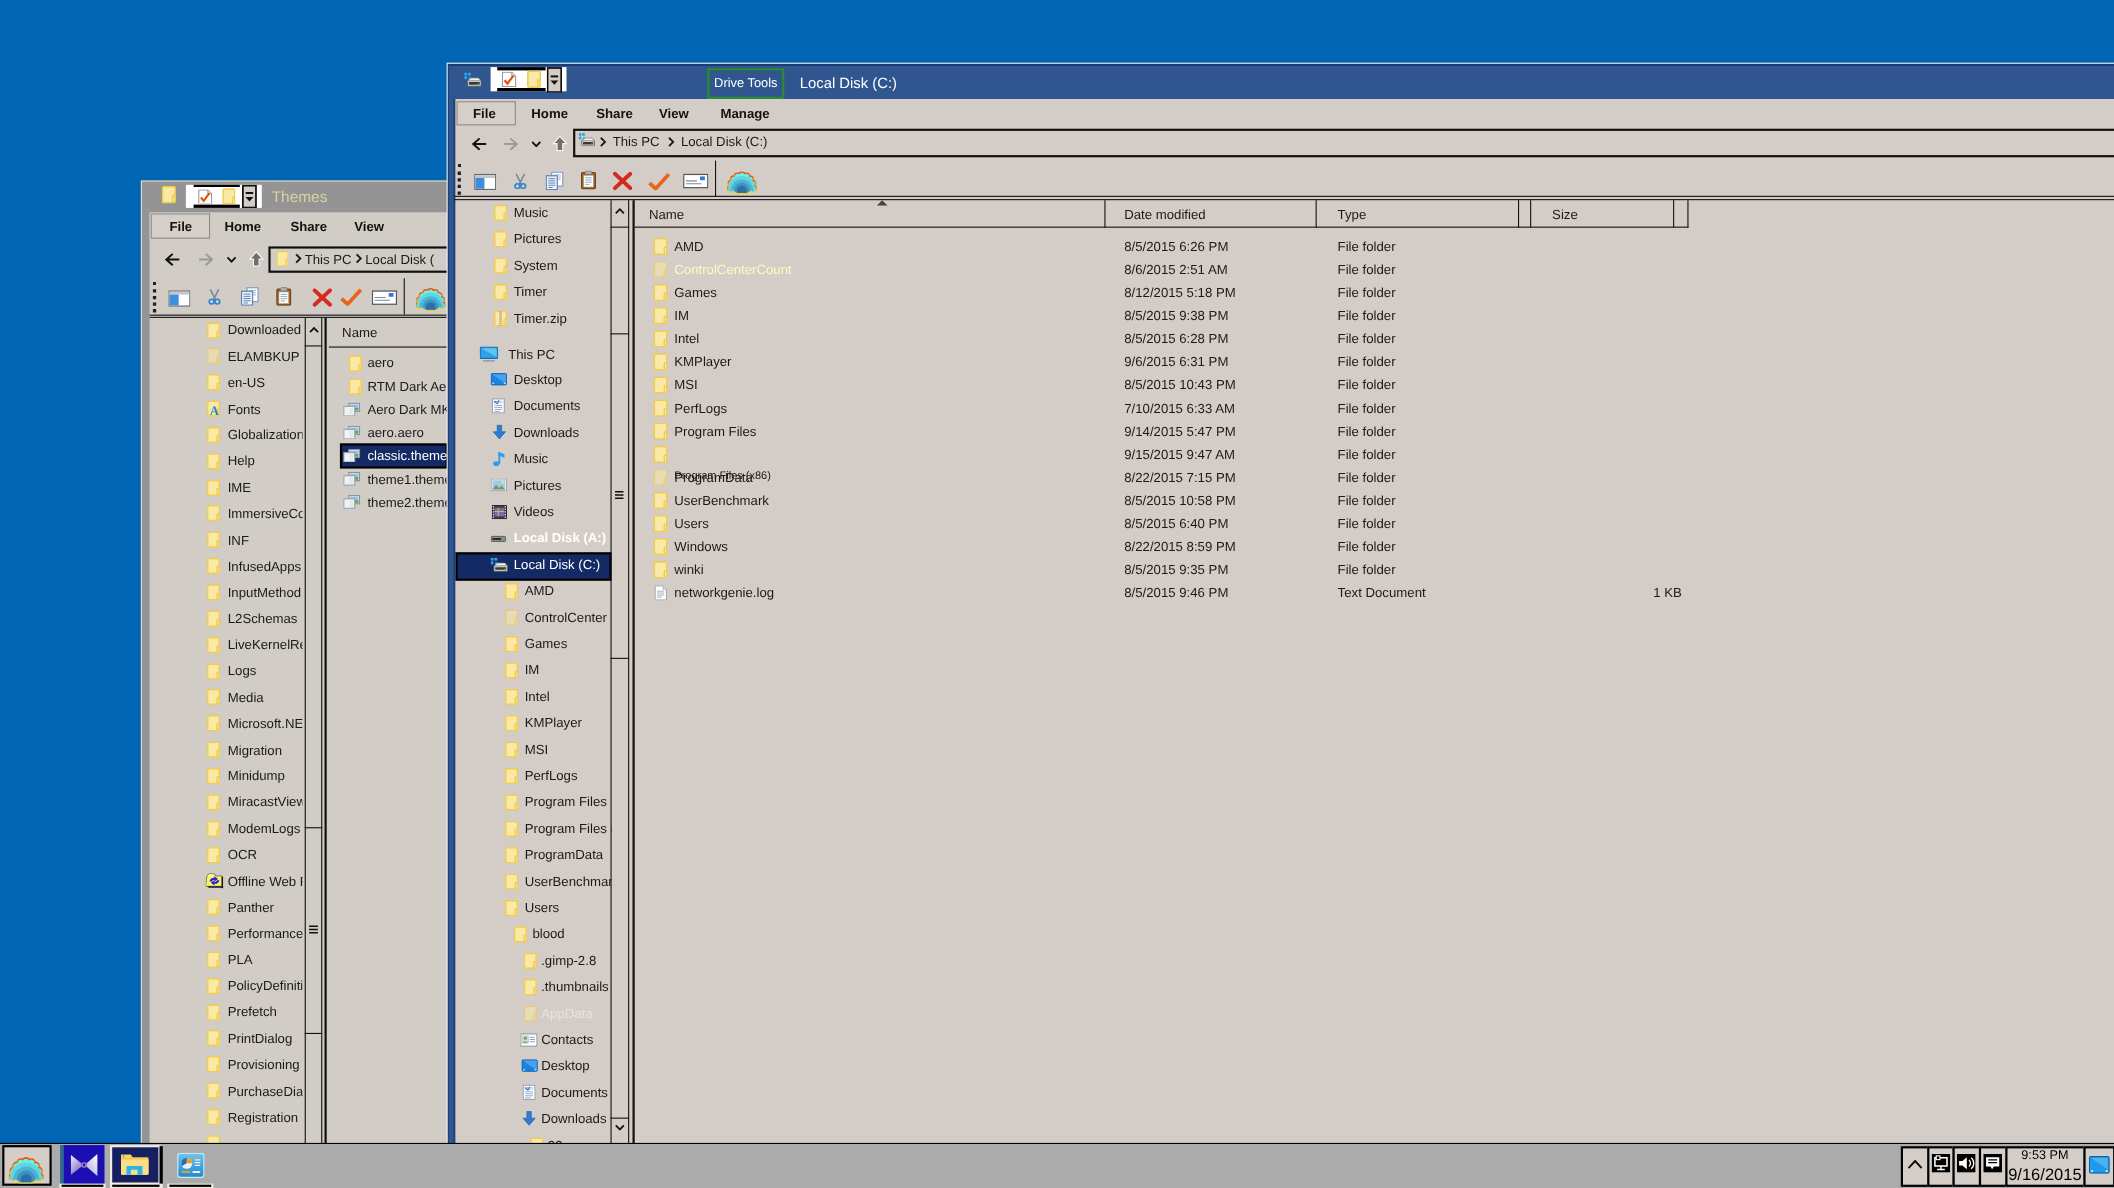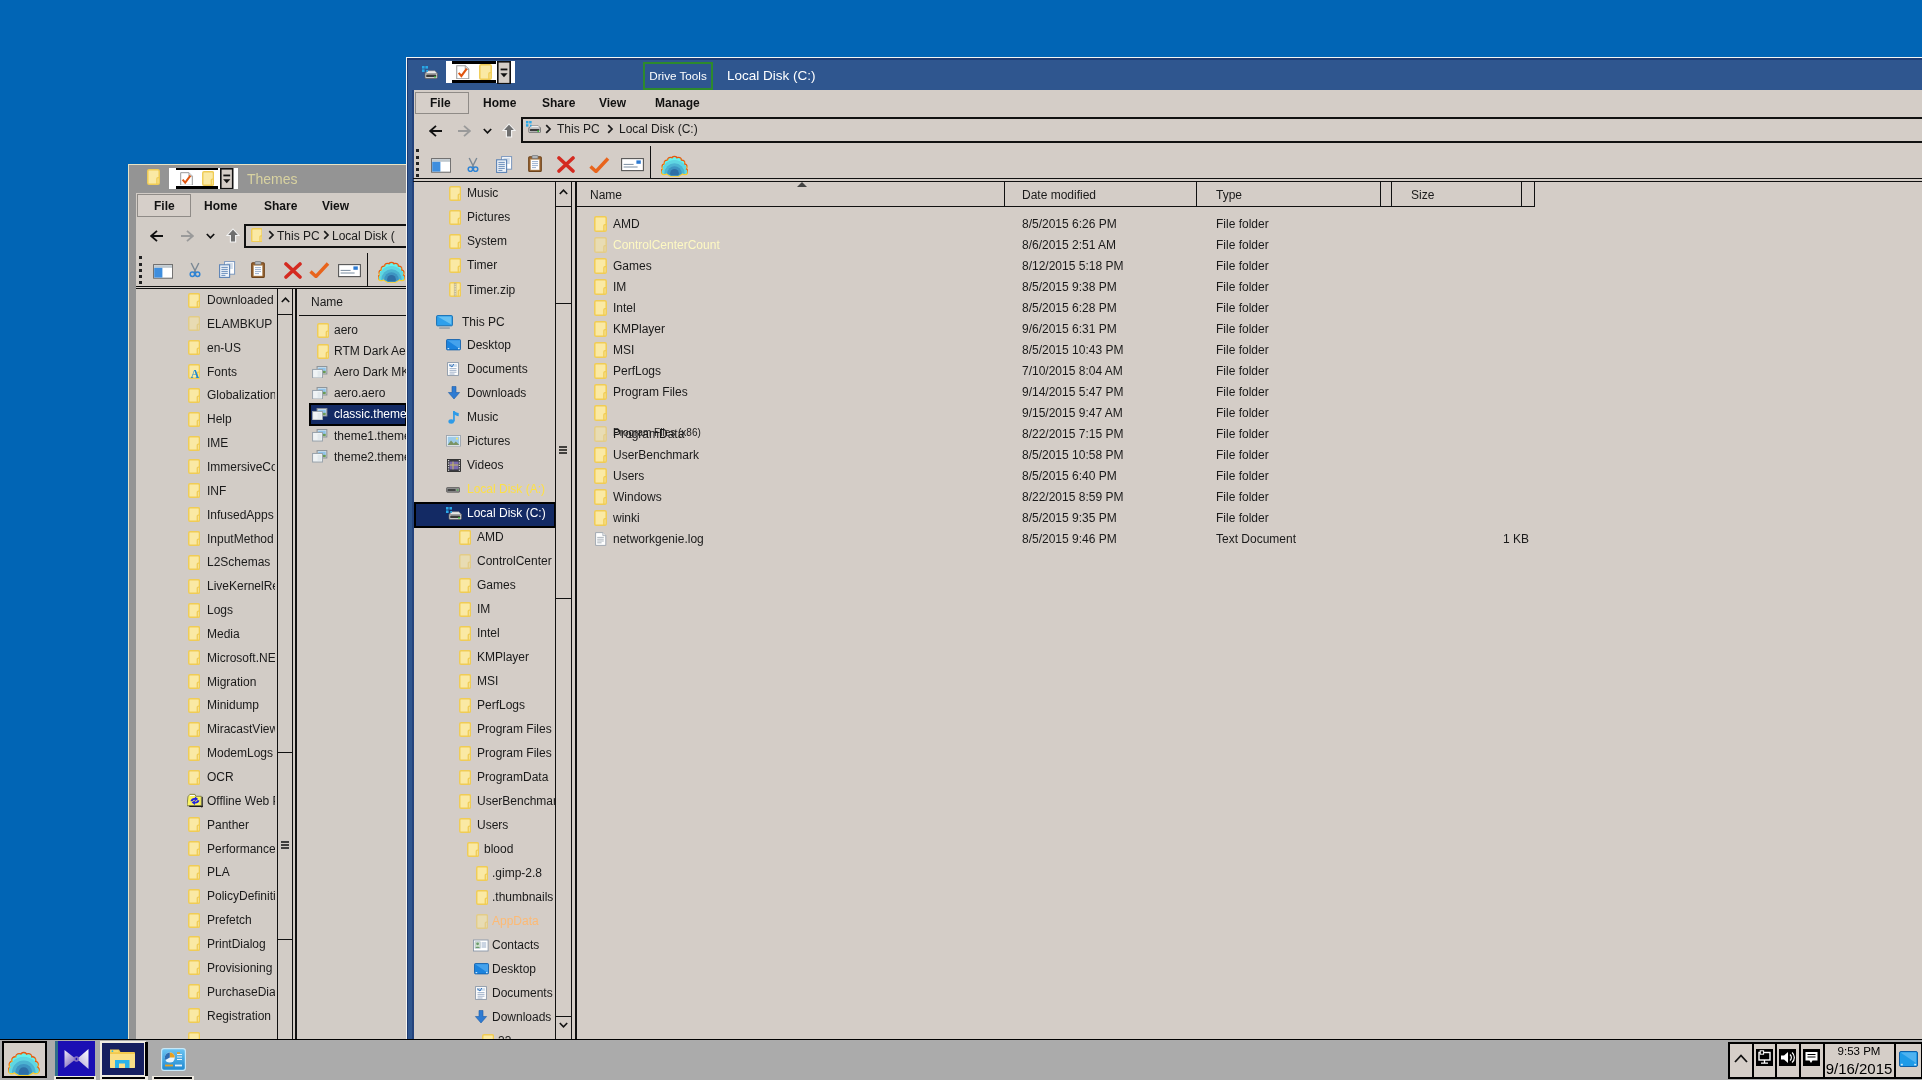--- a/index.html
+++ b/index.html
@@ -710,21 +710,21 @@
       <rect x="11.8" y="5.8" width="1.2" height="1.2" fill="#ddd"></rect>
       <rect x="11.8" y="8.2" width="1.2" height="1.2" fill="#ddd"></rect>
       <rect x="11.8" y="10.6" width="1.2" height="1.2" fill="#ddd"></rect>
     </svg>
     <div class="a tx" style="left:467px;top:453.3px;font-size:12px;color:#1a1a1a;font-weight:400;line-height:24px;height:24px;width:89px;overflow:hidden;">Videos</div>
     <svg class="a" style="left:446px;top:483.8px;" width="14" height="11" viewBox="0 0 14 11">
       <rect x="0.6" y="3.6" width="13" height="4.6" rx="0.7" fill="#909090" stroke="#4a4a4a" stroke-width="0.7"></rect>
       <rect x="1.6" y="5.2" width="8" height="1.6" rx="0.4" fill="#2c2c2c"></rect>
       <circle cx="11.6" cy="6" r="0.8" fill="#3fbf3f"></circle>
     </svg>
-    <div class="a tx" style="left:467px;top:477.3px;font-size:12px;color:#fde047;font-weight:400;line-height:24px;height:24px;width:89px;overflow:hidden;">Local Disk (A:)</div>
+    <div class="a tx" style="left:467px;top:477.3px;font-size:12px;color:#ffffff;font-weight:700;line-height:24px;height:24px;width:89px;overflow:hidden;">Local Disk (A:)</div>
     <svg class="a" style="left:446px;top:506.79999999999995px;" width="16" height="13.0" viewBox="0 0 16 13.0">
       <g transform="scale(1.0)">
         <rect x="3" y="6.8" width="12.4" height="5.6" rx="0.8" fill="#D8D8D8" stroke="#5a5a5a" stroke-width="0.8"></rect>
         <path d="M3.4,7.4 l2.2,-2.6 h7.4 l2.2,2.6 z" fill="#efefef" stroke="#777" stroke-width="0.6"></path>
         <rect x="4.2" y="8.6" width="10" height="2.4" rx="0.5" fill="#3a3a3a"></rect>
         <circle cx="13" cy="10.8" r="0.9" fill="#35C435"></circle>
         <rect x="0" y="0" width="2.6" height="2.6" fill="#29A8E8"></rect>
         <rect x="3.4" y="0" width="2.6" height="2.6" fill="#29A8E8"></rect>
         <rect x="0" y="3.4" width="2.6" height="2.6" fill="#29A8E8"></rect>
         <rect x="4.2" y="4" width="1.8" height="1.8" fill="#29A8E8"></rect>
@@ -842,21 +842,21 @@
         <path d="M12.2,8.6 L11,8.6 a1.1,1.1 0 0 0 -1.1,1.1 L9.9,15.1" fill="none" stroke="#F0CC55" stroke-width="1.4"></path>
       </g>
     </svg>
     <div class="a tx" style="left:492px;top:885.3px;font-size:12px;color:#1a1a1a;font-weight:400;line-height:24px;height:24px;width:64px;overflow:hidden;">.thumbnails</div>
     <svg class="a" style="left:475.5px;top:913.8px;opacity:0.55;" width="12.1875" height="15" viewBox="0 0 12.1875 15">
       <g transform="scale(0.9375)">
         <rect x="0.8" y="0.8" width="11.4" height="14.4" rx="1.3" fill="#FAE9A4" stroke="#F0CC55" stroke-width="1.5"></rect>
         <path d="M12.2,8.6 L11,8.6 a1.1,1.1 0 0 0 -1.1,1.1 L9.9,15.1" fill="none" stroke="#F0CC55" stroke-width="1.4"></path>
       </g>
     </svg>
-    <div class="a tx" style="left:492px;top:909.3px;font-size:12px;color:#fdba74;font-weight:400;line-height:24px;height:24px;width:64px;overflow:hidden;">AppData</div>
+    <div class="a tx" style="left:492px;top:909.3px;font-size:12px;color:#e5e5e5;font-weight:400;line-height:24px;height:24px;width:64px;overflow:hidden;">AppData</div>
     <svg class="a" style="left:473px;top:938.8px;" width="15.6" height="13" viewBox="0 0 15.6 13">
       <rect x="0.5" y="1" width="14.6" height="11" fill="#fff" stroke="#8a97a8" stroke-width="0.9"></rect>
       <rect x="2" y="2.8" width="5.2" height="6.4" fill="#cfe0cf" stroke="#9ab" stroke-width="0.5"></rect>
       <circle cx="4.6" cy="4.8" r="1.4" fill="#6a9a6a"></circle>
       <path d="M2.4,9 c0.4,-1.6 4,-1.6 4.4,0" fill="#6a9a6a"></path>
       <path d="M8.6,4 h4.6 M8.6,6 h4.6 M8.6,8 h4.6" stroke="#8aa0c0" stroke-width="0.9"></path>
     </svg>
     <div class="a tx" style="left:492px;top:933.3px;font-size:12px;color:#1a1a1a;font-weight:400;line-height:24px;height:24px;width:64px;overflow:hidden;">Contacts</div>
     <svg class="a" style="left:474px;top:963.3px;" width="15" height="11.6" viewBox="0 0 15 11.6">
       <rect x="0.5" y="0.5" width="14" height="10.4" rx="1" fill="#1B83DE" stroke="#0d5ca8" stroke-width="0.8"></rect>
@@ -976,21 +976,21 @@
     <div class="a tx" style="left:613px;top:337.5px;font-size:12px;color:#1a1a1a;font-weight:400;line-height:24px;height:24px;">MSI</div>
     <div class="a tx" style="left:1022px;top:337.5px;font-size:12px;color:#1a1a1a;font-weight:400;line-height:24px;height:24px;">8/5/2015 10:43 PM</div>
     <div class="a tx" style="left:1216px;top:337.5px;font-size:12px;color:#1a1a1a;font-weight:400;line-height:24px;height:24px;">File folder</div>
     <svg class="a" style="left:594px;top:362.5px;" width="13.0" height="16" viewBox="0 0 13.0 16">
       <g transform="scale(1.0)">
         <rect x="0.8" y="0.8" width="11.4" height="14.4" rx="1.3" fill="#FAE9A4" stroke="#F0CC55" stroke-width="1.5"></rect>
         <path d="M12.2,8.6 L11,8.6 a1.1,1.1 0 0 0 -1.1,1.1 L9.9,15.1" fill="none" stroke="#F0CC55" stroke-width="1.4"></path>
       </g>
     </svg>
     <div class="a tx" style="left:613px;top:358.5px;font-size:12px;color:#1a1a1a;font-weight:400;line-height:24px;height:24px;">PerfLogs</div>
-    <div class="a tx" style="left:1022px;top:358.5px;font-size:12px;color:#1a1a1a;font-weight:400;line-height:24px;height:24px;">7/10/2015 8:04 AM</div>
+    <div class="a tx" style="left:1022px;top:358.5px;font-size:12px;color:#1a1a1a;font-weight:400;line-height:24px;height:24px;">7/10/2015 6:33 AM</div>
     <div class="a tx" style="left:1216px;top:358.5px;font-size:12px;color:#1a1a1a;font-weight:400;line-height:24px;height:24px;">File folder</div>
     <svg class="a" style="left:594px;top:383.5px;" width="13.0" height="16" viewBox="0 0 13.0 16">
       <g transform="scale(1.0)">
         <rect x="0.8" y="0.8" width="11.4" height="14.4" rx="1.3" fill="#FAE9A4" stroke="#F0CC55" stroke-width="1.5"></rect>
         <path d="M12.2,8.6 L11,8.6 a1.1,1.1 0 0 0 -1.1,1.1 L9.9,15.1" fill="none" stroke="#F0CC55" stroke-width="1.4"></path>
       </g>
     </svg>
     <div class="a tx" style="left:613px;top:379.5px;font-size:12px;color:#1a1a1a;font-weight:400;line-height:24px;height:24px;">Program Files</div>
     <div class="a tx" style="left:1022px;top:379.5px;font-size:12px;color:#1a1a1a;font-weight:400;line-height:24px;height:24px;">9/14/2015 5:47 PM</div>
     <div class="a tx" style="left:1216px;top:379.5px;font-size:12px;color:#1a1a1a;font-weight:400;line-height:24px;height:24px;">File folder</div>

